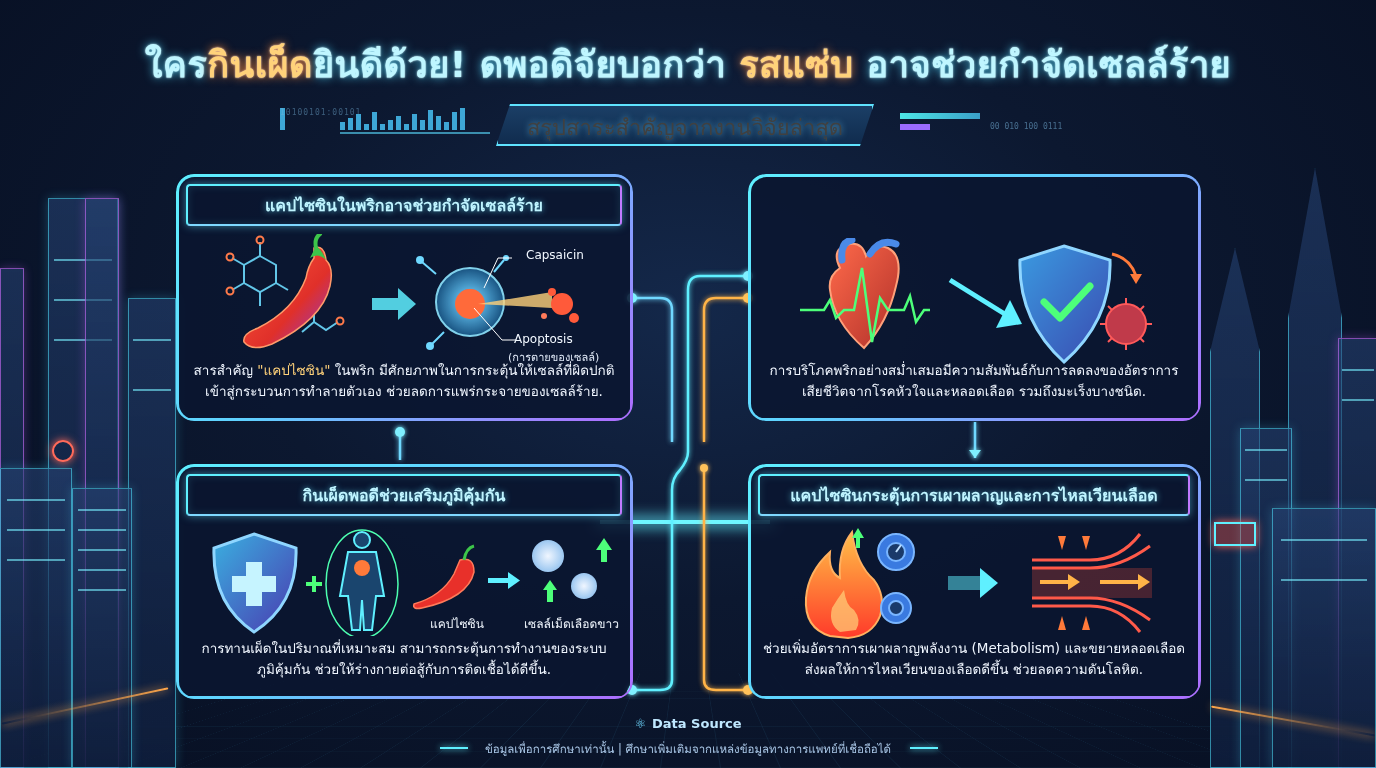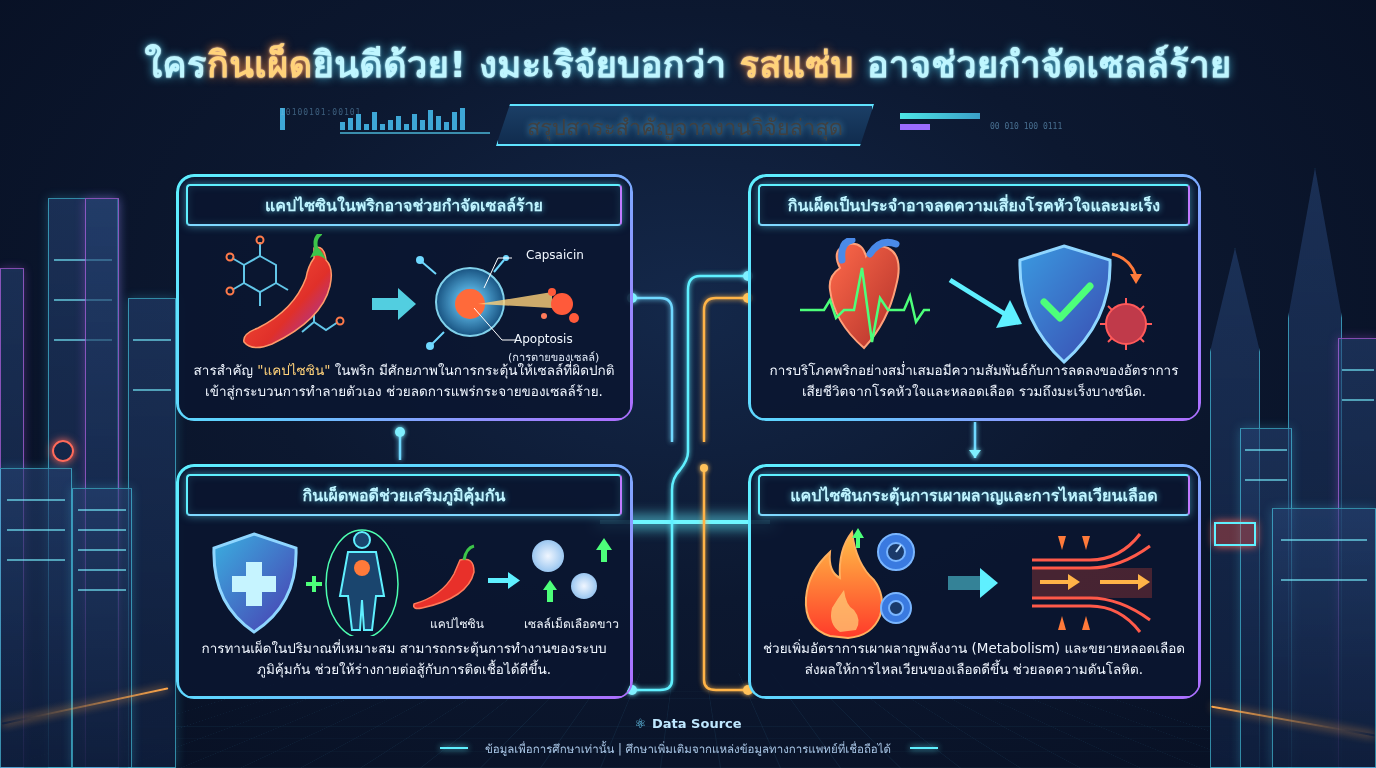--- a/index.html
+++ b/index.html
@@ -167,21 +167,21 @@
       <div class="win" style="top:70px"></div>
     </div>
   <div style="position:absolute;left:1214px;top:522px;width:42px;height:24px;border:2px solid #5ff0ff;background:rgba(255,80,60,0.35);box-shadow:0 0 8px #ff6a5a;"></div>
 
   <div class="horizon"></div>
   <div class="streak" style="left:0;top:705px;width:170px;background:linear-gradient(90deg,transparent,#ffa64a);transform:rotate(-12deg);box-shadow:0 0 8px #ffa64a;"></div>
   <div class="streak" style="left:1210px;top:720px;width:166px;background:linear-gradient(90deg,#ffa64a,transparent);transform:rotate(10deg);box-shadow:0 0 8px #ffa64a;"></div>
 </div>
 
 <h1 class="title">
-  <span>ใคร</span><span class="hl">กินเผ็ด</span><span>ยินดีด้วย! งมะเริจัยบอกว่า </span><span class="hl">รสแซ่บ</span><span> อาจช่วยกำจัดเซลล์ร้าย</span>
+  <span>ใคร</span><span class="hl">กินเผ็ด</span><span>ยินดีด้วย! ดพอดิจัยบอกว่า </span><span class="hl">รสแซ่บ</span><span> อาจช่วยกำจัดเซลล์ร้าย</span>
 </h1>
 
 <div class="bars-left">
   <span class="bin">10100101:00101</span>
   <span style="left:0;height:8px"></span>
     <span style="left:8px;height:12px"></span>
     <span style="left:16px;height:16px"></span>
     <span style="left:24px;height:6px"></span>
   <span style="left:32px;height:18px"></span>
     <span style="left:40px;height:6px"></span>
@@ -296,21 +296,20 @@
   </svg>
   <span class="cap-label" style="left:324px;top:72px;margin-left:24px;">Capsaicin</span>
   <span class="cap-label" style="left:336px;top:156px;">Apoptosis</span>
   <span class="cap-sub" style="left:330px;top:172px;">(การตายของเซลล์)</span>
   <p class="panel-body">
     <span>สารสำคัญ </span><span class="hl">"แคปไซซิน"</span><span> ในพริก มีศักยภาพในการกระตุ้นให้เซลล์ที่ผิดปกติเข้าสู่กระบวนการทำลายตัวเอง ช่วยลดการแพร่กระจายของเซลล์ร้าย.</span>
   </p>
 </section>
 
 <section class="panel" style="left:748px;top:174px;width:452px;height:246px;">
-  <div class="panel-head">กินเผ็ดเป็นประจำอาจลดความเสี่ยงโรคหัวใจและมะเร็ง</div>
   <svg class="art" style="left:50px;top:62px;" width="380" height="130" viewBox="0 0 380 130">
     <defs>
       <linearGradient id="heartGrad" x1="0" y1="0" x2="1" y2="1">
           <stop offset="0" stop-color="#ff6a4a"></stop>
           <stop offset="1" stop-color="#b0302a"></stop>
         </linearGradient>
       <linearGradient id="shieldGrad" x1="0" y1="0" x2="1" y2="1">
           <stop offset="0" stop-color="#3a9ae0"></stop>
           <stop offset="1" stop-color="#3a4ab0"></stop>
         </linearGradient>

